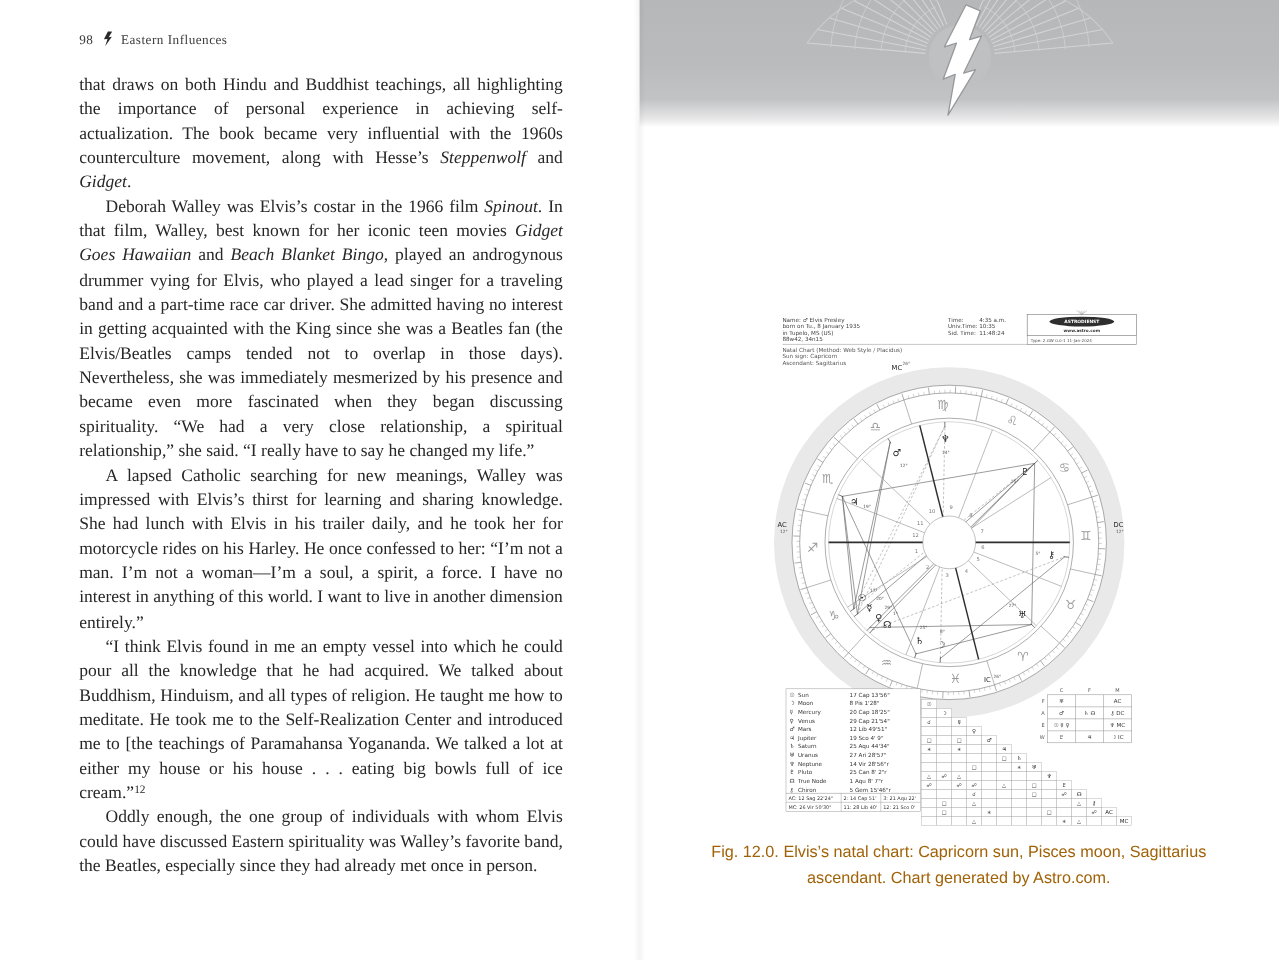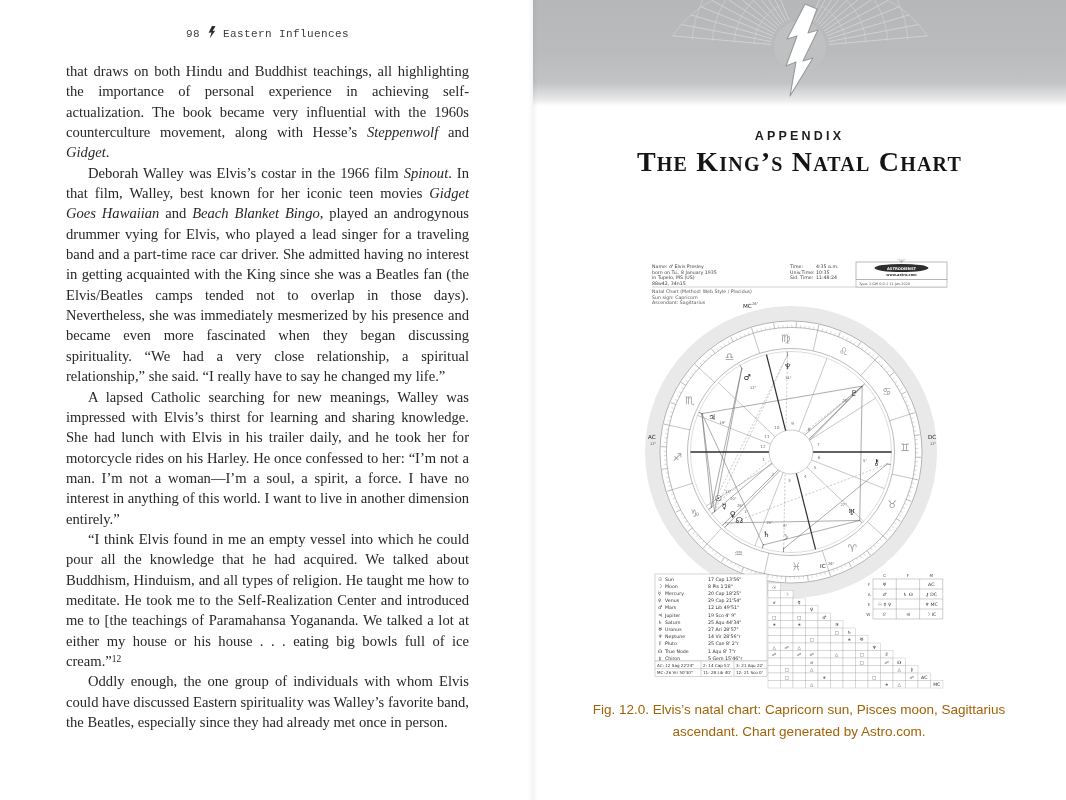--- a/index.html
+++ b/index.html
@@ -5,22 +5,22 @@
   html,body{margin:0;padding:0;}
   body{width:1066px;height:800px;position:relative;background:#ffffff;
        font-family:"Liberation Serif",serif;overflow:hidden;}
   .page{position:absolute;top:0;height:800px;background:#fff;}
   .page.left{left:0;width:533px;}
   .page.right{left:533px;width:533px;}
   .spine{position:absolute;left:528px;top:0;width:10px;height:800px;
          background:linear-gradient(90deg,rgba(0,0,0,0) 0%,rgba(0,0,0,0.045) 50%,rgba(0,0,0,0) 100%);
          pointer-events:none;}
   
-  .running-head{position:absolute;left:66px;top:26px;width:403px;text-align:center;
-      font-family:Liberation Mono, monospace;font-size:11px;color:#3c3c3c;letter-spacing:.4px;}
+  .running-head{position:absolute;left:66px;top:26px;width:403px;text-align:left;
+      font-family:Liberation Serif, serif;font-size:11px;color:#3c3c3c;letter-spacing:.4px;}
   .running-head .rh-num{margin-right:7px;}
   .running-head .rh-bolt{display:inline-block;vertical-align:-2px;margin-right:7px;}
   .body-text{position:absolute;left:66px;top:61px;width:403px;
       font-size:14.6px;line-height:20.35px;text-align:justify;color:#272727;}
   .body-text p{margin:0;}
   .body-text p.ind{text-indent:22px;}
   .body-text sup{font-size:9.5px;line-height:0;vertical-align:4px;}
   
   .banner{position:absolute;left:0;top:0;width:533px;height:106px;
       background:linear-gradient(180deg,#b6b7b9 0%,#babbbd 50%,#c2c3c5 78%,#e9e9ea 94%,#ffffff 100%);}
@@ -91,22 +91,20 @@
           <polyline points="287.5129213557434,35.84406492829976 278.79788710212307,24.55290619988372 269.16993030265854,14.869542211280667 258.86060491402503,6.856871123029684 248.10426513142235,0.5478906221468449 237.13443854121306,-4.05417114136538 226.18025933533693,-6.975302447578272 215.46300929383062,-8.269743984140725 205.19281254000146,-8.018630433011396 195.56552779941674,-6.32825922856393 186.7598790787958,-3.3280127929588303 178.93486236049733,0.8320350525494646" fill="none" stroke="#cbccce" stroke-width="0.9"></polyline>
           <polyline points="205.8879463119519,43.79120220777023 205.43366366737632,39.80401460814938 204.63360340869585,35.871592802415286 203.49385447756856,32.02386489497079 202.02309105155965,28.29011441851319 200.23250652841222,24.698757468668497 198.13572833753193,21.277126440345643 195.74871422702066,18.05126201170748 193.08963081557795,15.045714958886126 190.17871533356333,12.283359309752484 187.03812160545377,9.785218258752415 183.6917514458625,7.570304167702837 180.16507275229756,5.655473870238318" fill="none" stroke="#d0d1d3" stroke-width="0.7"></polyline>
           <polyline points="225.8392273171484,42.39607273288773 225.1874304792791,36.675325307344764 224.03951793421578,31.03315489042193 222.4042259895549,25.51250180582766 220.29400020441165,20.15538155699719 217.72490067120012,15.002565063741756 214.71647978863274,10.093268370930701 211.29163345616007,5.4648541907107315 207.476426822351,1.1525475497061848 203.2998959133735,-2.810832294702955 198.79382665130322,-6.39512162874653 193.9925129440636,-9.573041846339407 188.93249568807911,-12.320407055745022" fill="none" stroke="#d0d1d3" stroke-width="0.7"></polyline>
           <polyline points="247.7856364228645,40.86143031051697 246.91657397237213,33.233767076459685 245.38602391228767,25.71087318722924 243.2056346527399,18.350002407770216 240.39200027254887,11.207175409329587 236.96653422826682,4.336753418322338 232.95530638484365,-2.2089755054257267 228.38884460821345,-8.380194412385691 223.30190242980132,-14.129936600391758 217.73319455116464,-19.41444305960394 211.72510220173763,-24.193495504995383 205.32335059208478,-28.430722461785876 198.5766609174388,-32.0938760743267" fill="none" stroke="#d0d1d3" stroke-width="0.7"></polyline>
           <polyline points="267.736917428061,39.46630083563447 266.6703407842749,30.105077775655065 264.79193843780763,20.872435275235887 262.11600616472623,11.83863931862708 258.6629094254009,3.07244254781358 254.45892837105475,-5.3594389866044025 249.5360578359445,-13.392833574840665 243.93176383735286,-20.96660223338243 237.68869843657433,-28.02310400957171 230.8543751309748,-34.50863466405937 223.4808072475871,-40.37383539249433 215.62411209028588,-45.57406847582811 207.34408385322035,-50.069757000310034" fill="none" stroke="#d0d1d3" stroke-width="0.7"></polyline>
           <circle cx="160" cy="47" r="26" fill="#bfc0c2"></circle>
           <polygon points="165,4 177,9 168,33 178,30 163,61 173,58 150,96 156,62 146,66 157,36 147,39" fill="#ffffff" stroke="#98999b" stroke-width="1.1" stroke-linejoin="round"></polygon>
         </g>
       </svg>
   </div>
-  <div class="appendix">APPENDIX</div>
-  <h1 class="chapter-title">The King’s Natal Chart</h1>
   <svg class="chart-svg" width="336" height="440" viewBox="0 0 336 440" id="chart">
       <g>
         <text x="8" y="12" font-size="4.7" fill="#444" text-anchor="start" font-family="DejaVu Sans, sans-serif">Name: ♂ Elvis Presley</text>
         <text x="8" y="17.5" font-size="4.7" fill="#444" text-anchor="start" font-family="DejaVu Sans, sans-serif">born on Tu., 8 January 1935</text>
         <text x="8" y="23" font-size="4.7" fill="#444" text-anchor="start" font-family="DejaVu Sans, sans-serif">in Tupelo, MS (US)</text>
         <text x="8" y="28.5" font-size="4.7" fill="#444" text-anchor="start" font-family="DejaVu Sans, sans-serif">88w42, 34n15</text>
         <text x="146" y="12" font-size="4.7" fill="#444" text-anchor="start" font-family="DejaVu Sans, sans-serif">Time:</text>
         <text x="172" y="12" font-size="4.7" fill="#444" text-anchor="start" font-family="DejaVu Sans, sans-serif">4:35 a.m.</text>
         <text x="146" y="17.5" font-size="4.7" fill="#444" text-anchor="start" font-family="DejaVu Sans, sans-serif">Univ.Time:</text>
         <text x="172" y="17.5" font-size="4.7" fill="#444" text-anchor="start" font-family="DejaVu Sans, sans-serif">10:35</text>

